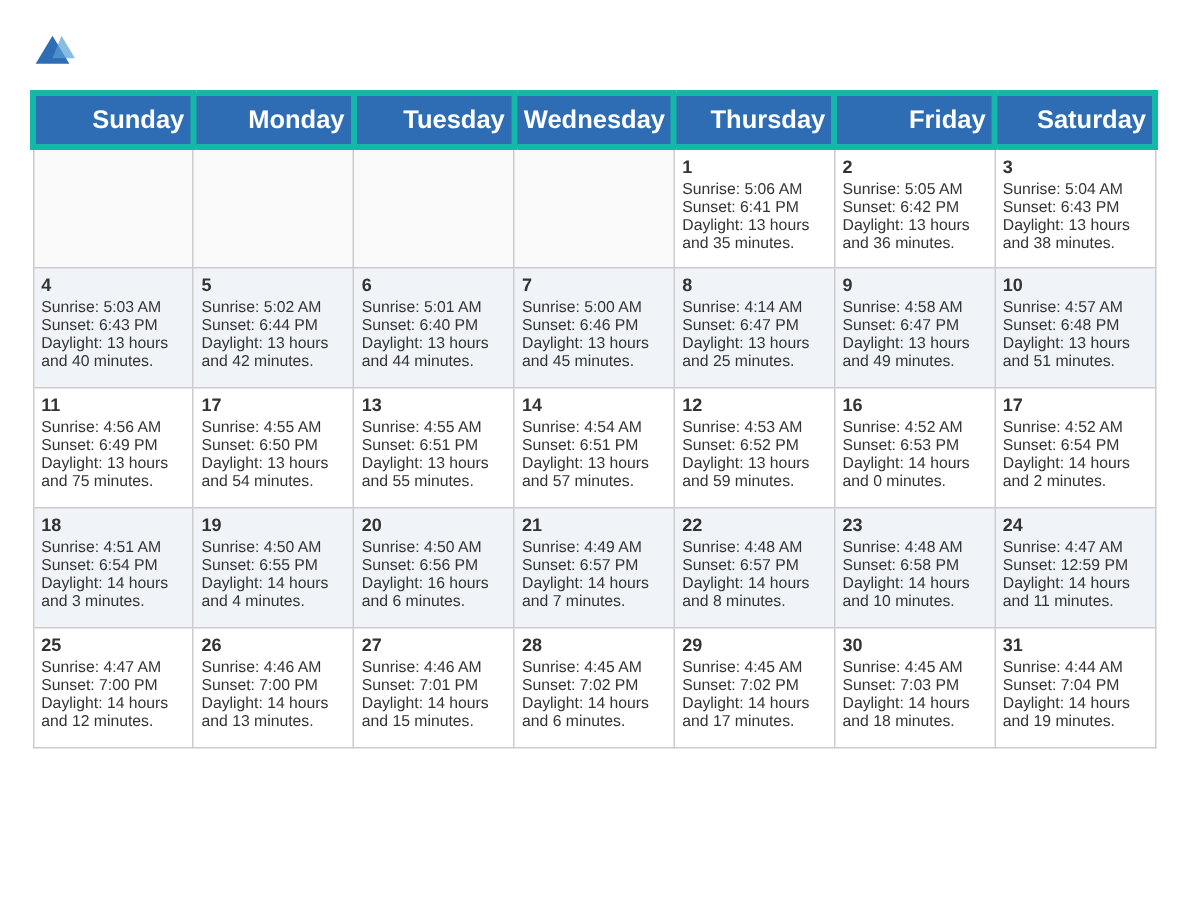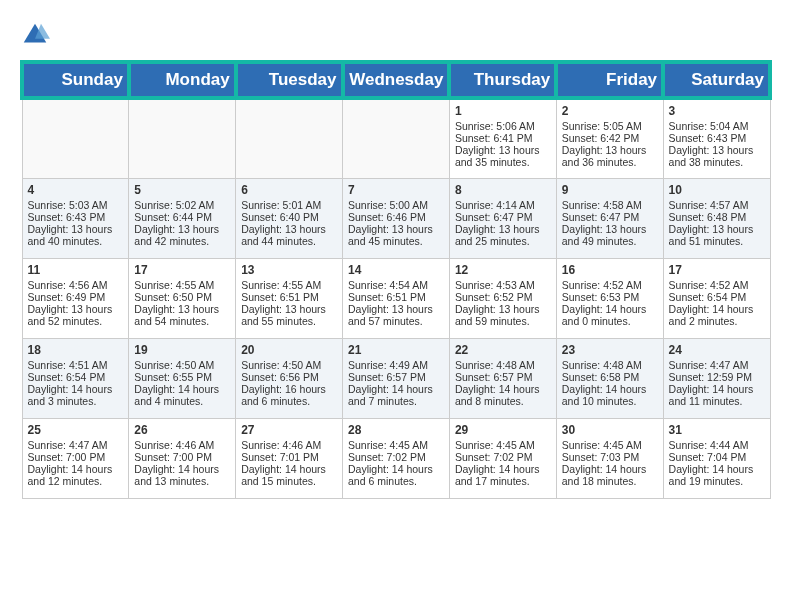--- a/index.html
+++ b/index.html
@@ -186,21 +186,21 @@
           <div>Sunrise: 4:57 AM</div>
           <div>Sunset: 6:48 PM</div>
           <div>Daylight: 13 hours and 51 minutes.</div>
         </td>
       </tr>
       <tr>
         <td>
           <span class="day-num">11</span>
           <div>Sunrise: 4:56 AM</div>
           <div>Sunset: 6:49 PM</div>
-          <div>Daylight: 13 hours and 52 minutes.</div>
+          <div>Daylight: 13 hours and 75 minutes.</div>
         </td>
         <td>
           <span class="day-num">17</span>
           <div>Sunrise: 4:55 AM</div>
           <div>Sunset: 6:50 PM</div>
           <div>Daylight: 13 hours and 54 minutes.</div>
         </td>
         <td>
           <span class="day-num">13</span>
           <div>Sunrise: 4:55 AM</div>

